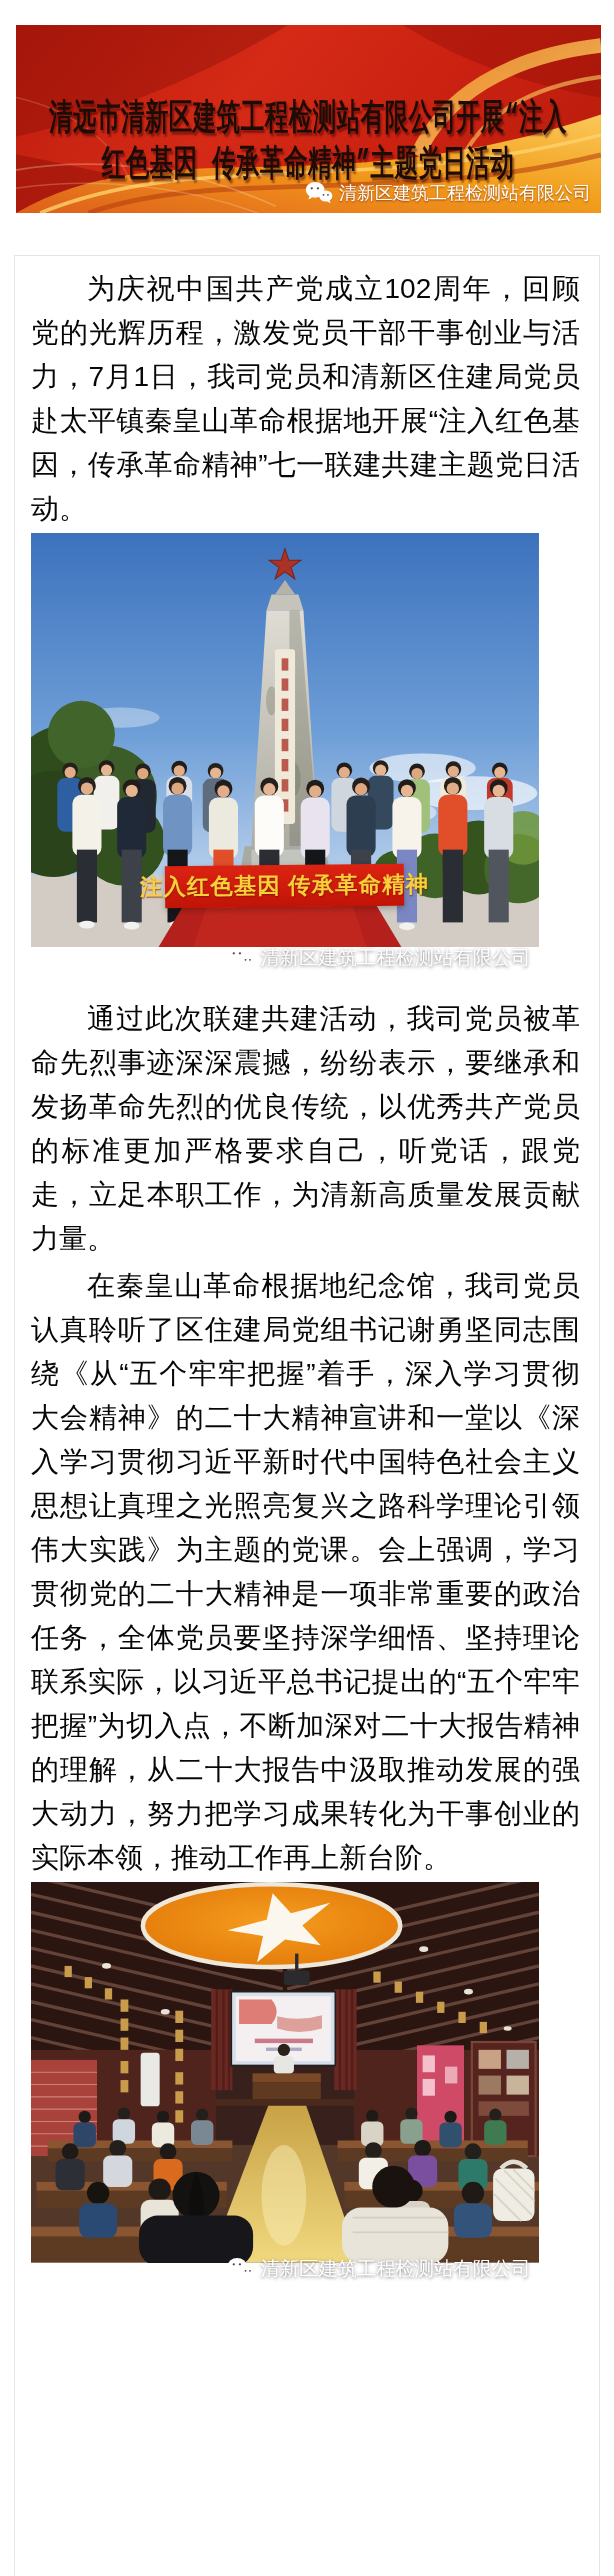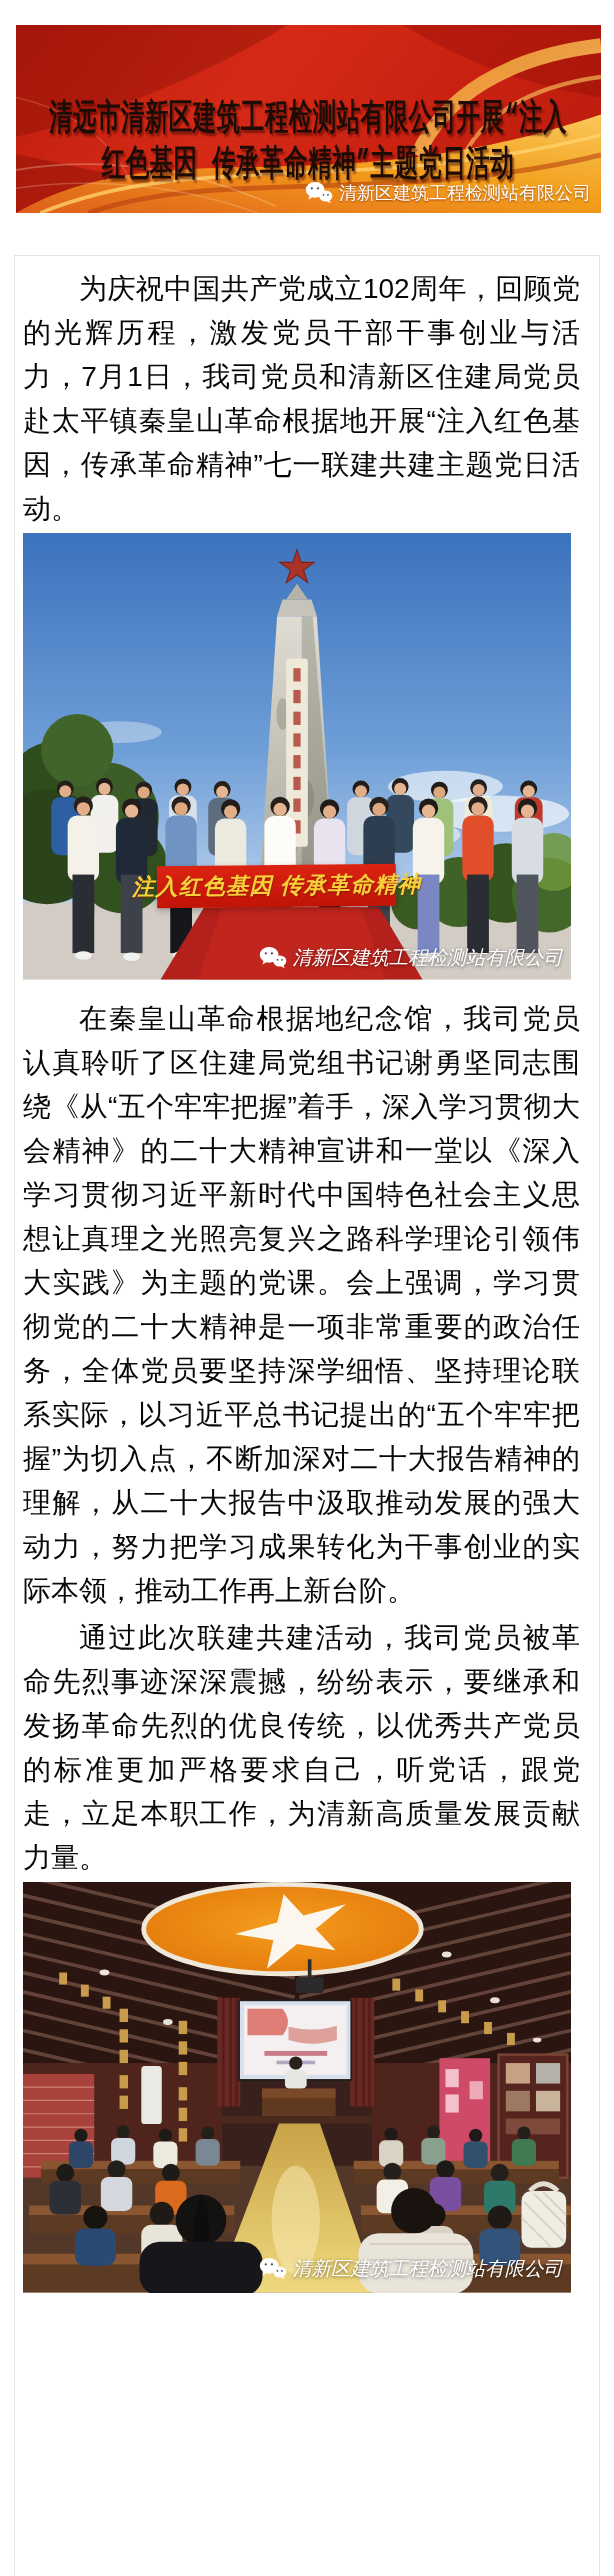--- a/index.html
+++ b/index.html
@@ -27,28 +27,28 @@
   .wm-row{
     position:absolute;display:flex;align-items:center;gap:6px;
     color:#ffffff;white-space:nowrap;
   }
   .banner .wm-row{right:9.7px;bottom:8.5px;font-size:18px;text-shadow:0 0.6px 1.8px rgba(90,10,0,.6);}
   .wechat-icon{display:inline-block;flex:0 0 auto;}
   
   .card{
     position:absolute;left:14px;top:255px;width:586px;height:2321px;
     background:#ffffff;border:1.2px solid #e4e4e4;border-bottom:none;
-    box-sizing:border-box;padding:11px 19px 0 8px;
+    box-sizing:border-box;padding:11px 19px 0 16px;
   }
   .card p{
     margin:0 0 2.4px 0;font-size:28px;line-height:44px;color:#070707;
     text-align:justify;text-indent:2em;word-break:break-all;
     font-weight:400;letter-spacing:0;
   }
-  figure{margin:0;padding:0;position:relative;width:548px;overflow:hidden;font-style:italic;}
+  figure{margin:0;padding:0;position:relative;width:508px;overflow:hidden;}
   .fig1{height:447px;margin:1.2px 0 17px 0;}
   .fig2{height:411px;margin:2.4px 0 0 0;}
   figure svg.scene{position:absolute;inset:0;display:block;}
   .photo-wm{
     position:absolute;right:8.5px;display:flex;align-items:center;gap:6px;
     color:#fff;font-size:19.3px;text-shadow:0 1.2px 3.6px rgba(0,0,0,.55);white-space:nowrap;
   }
   .fig1 .photo-wm{bottom:9.7px;}
   .fig2 .photo-wm{bottom:11px;}
   .photo-banner{
@@ -314,22 +314,22 @@
         <circle cx="16.6" cy="9.6" r="1.5" fill="#4a4a4a"></circle>
         <ellipse cx="26.8" cy="19.6" rx="8.6" ry="7.2" fill="#ffffff"></ellipse>
         <path d="M31.5 25.2 L33.4 29 L28.6 26.6 Z" fill="#ffffff"></path>
         <circle cx="23.9" cy="18" r="1.2" fill="#4a4a4a"></circle>
         <circle cx="29.7" cy="18" r="1.2" fill="#4a4a4a"></circle>
       </svg>
       <span>清新区建筑工程检测站有限公司</span>
     </div>
   </figure>
 
+  <p>通过此次联建共建活动，我司党员被革命先烈事迹深深震撼，纷纷表示，要继承和发扬革命先烈的优良传统，以优秀共产党员的标准更加严格要求自己，听党话，跟党走，立足本职工作，为清新高质量发展贡献力量。</p>
   <p>在秦皇山革命根据地纪念馆，我司党员认真聆听了区住建局党组书记谢勇坚同志围绕《从“五个牢牢把握”着手，深入学习贯彻大会精神》的二十大精神宣讲和一堂以《深入学习贯彻习近平新时代中国特色社会主义思想让真理之光照亮复兴之路科学理论引领伟大实践》为主题的党课。会上强调，学习贯彻党的二十大精神是一项非常重要的政治任务，全体党员要坚持深学细悟、坚持理论联系实际，以习近平总书记提出的“五个牢牢把握”为切入点，不断加深对二十大报告精神的理解，从二十大报告中汲取推动发展的强大动力，努力把学习成果转化为干事创业的实际本领，推动工作再上新台阶。</p>
-  <p>通过此次联建共建活动，我司党员被革命先烈事迹深深震撼，纷纷表示，要继承和发扬革命先烈的优良传统，以优秀共产党员的标准更加严格要求自己，听党话，跟党走，立足本职工作，为清新高质量发展贡献力量。</p>
 
   <figure class="fig2">
     <svg class="scene" viewBox="0 0 908 680" preserveAspectRatio="none">
       <defs>
         <radialGradient id="orange" cx="0.5" cy="0.45" r="0.7">
           <stop offset="0" stop-color="#f59d1e"></stop>
           <stop offset="1" stop-color="#e07407"></stop>
         </radialGradient>
         <linearGradient id="aisle" x1="0" y1="0" x2="0" y2="1">
           <stop offset="0" stop-color="#c8a246"></stop>

